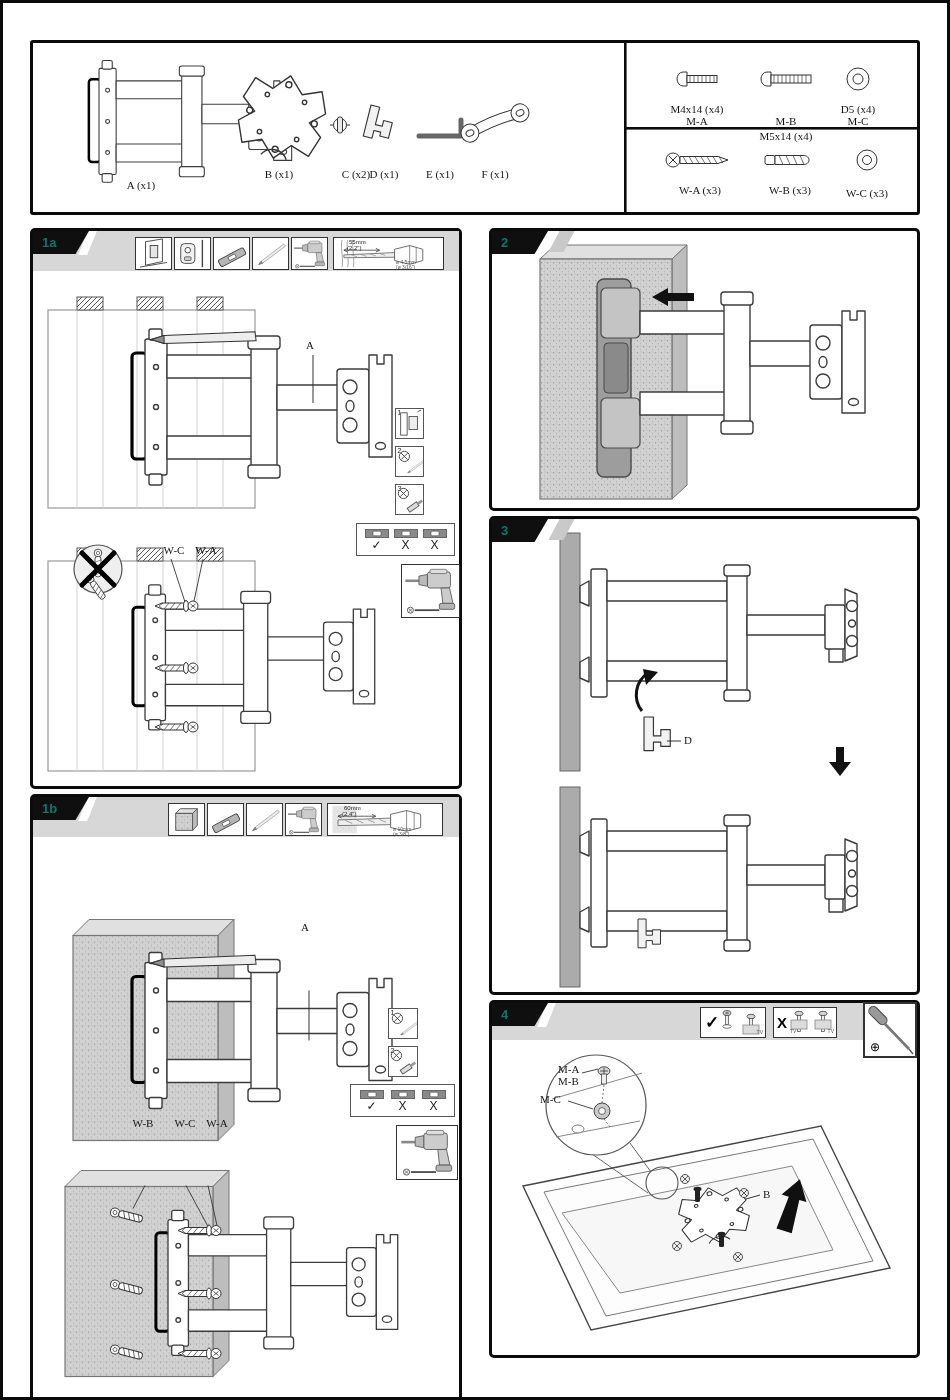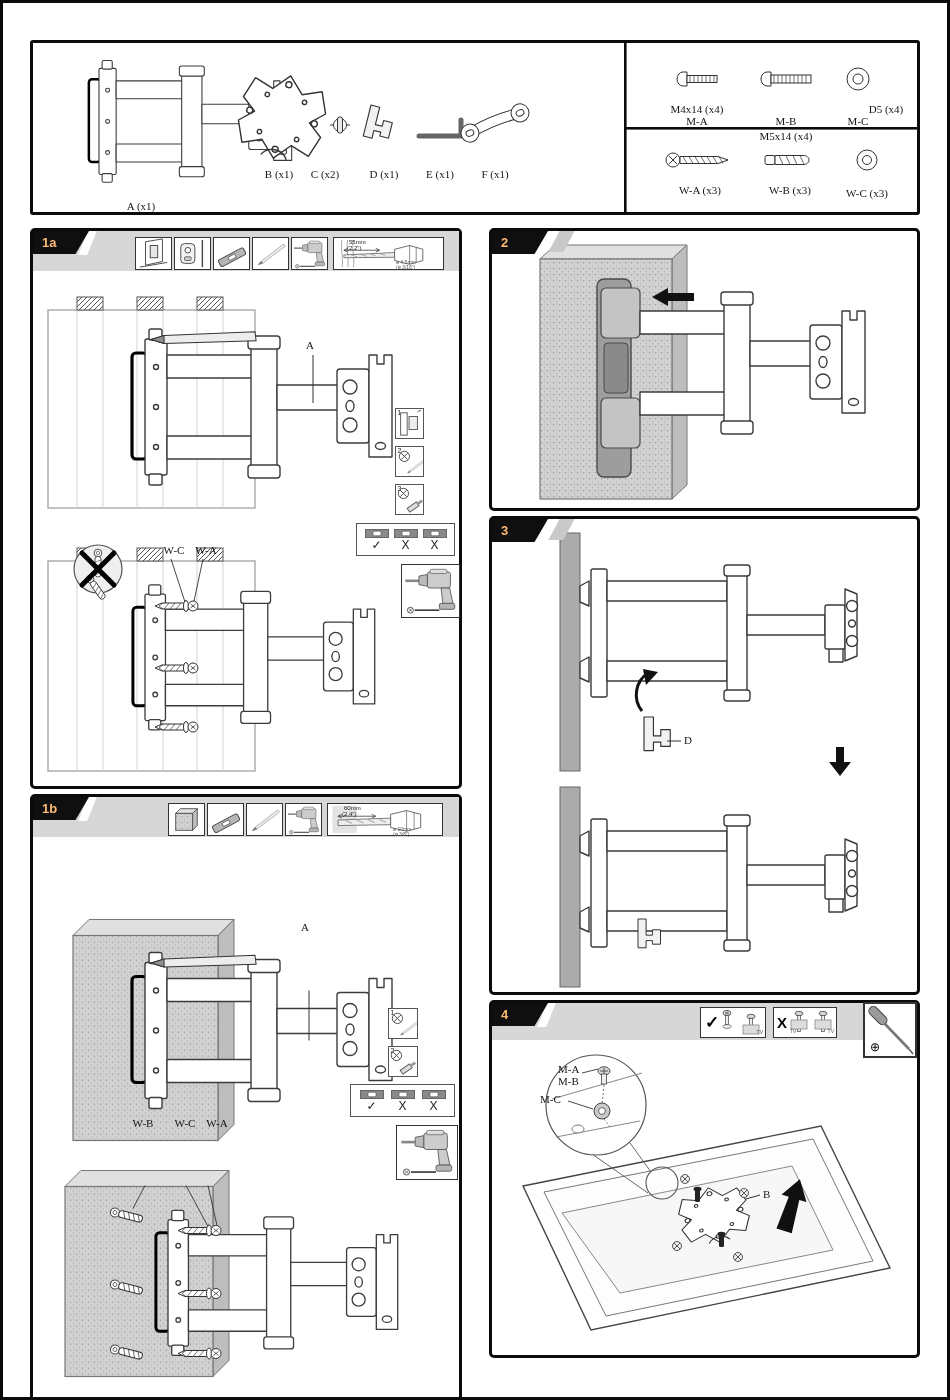--- a/index.html
+++ b/index.html
@@ -5,21 +5,21 @@
   html,body{margin:0;padding:0;background:#fff;}
   body{width:950px;height:1400px;position:relative;overflow:hidden;font-family:"Liberation Sans",sans-serif;}
   .frame{position:absolute;inset:0;border:3px solid #0a0a0a;pointer-events:none;z-index:50;}
   .box{position:absolute;border:3px solid #0b0b0b;border-radius:5px;background:#fff;box-sizing:border-box;}
   .fill{position:absolute;inset:0;width:100%;height:100%;}
   .lb{position:absolute;font-size:11px;line-height:1.15;color:#151515;transform:translateX(-50%);white-space:nowrap;z-index:6;font-family:Liberation Serif, serif;}
   .lb.la{transform:none;}
   .t6{position:absolute;font-size:6px;line-height:1.05;color:#222;white-space:nowrap;z-index:6;}
   .t5{position:absolute;font-size:5px;line-height:1;color:#555;white-space:nowrap;z-index:6;}
   .strip{position:absolute;left:0;top:0;width:100%;height:40px;background:#d7d7d7;z-index:1;}
-  .tab{position:absolute;left:0;top:0;width:56px;height:23px;background:#0f0f0f;color:#fdba74;
+  .tab{position:absolute;left:0;top:0;width:56px;height:23px;background:#0f0f0f;color:#0f766e;
        clip-path:polygon(0 0,100% 0,76% 100%,0 100%);font-weight:bold;font-size:13px;line-height:23px;
        padding-left:9px;box-sizing:border-box;z-index:4;}
   .gap{position:absolute;left:50px;top:0;width:9px;height:24px;background:#fff;transform:skewX(-22deg);z-index:3;}
   .slash{position:absolute;left:62px;top:0;width:15px;height:21px;background:#c9c9c9;transform:skewX(-28deg);z-index:2;}
   .ib{position:absolute;background:#fff;border:1.6px solid #333;box-sizing:border-box;z-index:3;}
   .sb{position:absolute;background:#fff;border:1.3px solid #555;box-sizing:border-box;z-index:5;}
   .sb .n{position:absolute;left:1.5px;top:0;font-size:7px;color:#222;}
   .ck{position:absolute;background:#fff;border:1.5px solid #555;display:flex;align-items:center;
       justify-content:space-around;padding:2px 5px;box-sizing:border-box;z-index:5;}
   .ckc{display:flex;flex-direction:column;align-items:center;font-size:12px;color:#222;line-height:1;}
@@ -192,31 +192,31 @@
       <path d="M14 -4.5 l4 9 M21 -4.5 l4 9 M28 -4.5 l4 9 M35 -4.5 l4 9" stroke-width="0.7"></path>
     </g>
     <g stroke="#333" fill="#fff">
       <circle cx="834" cy="117" r="10"></circle>
         <circle cx="834" cy="117" r="4.5"></circle>
     </g>
 
     <rect x="591" y="0" width="2.6" height="169" fill="#0b0b0b"></rect>
     <rect x="591" y="84" width="293" height="2.6" fill="#0b0b0b"></rect>
   </svg>
-  <div class="lb" style="left:108px;top:157px;">A (x1)</div>
+  <div class="lb" style="left:108px;top:136px;">A (x1)</div>
   <div class="lb" style="left:246px;top:125px;">B (x1)</div>
-  <div class="lb" style="left:292px;top:125px;">C (x2)</div>
+  <div class="lb" style="left:323px;top:125px;">C (x2)</div>
   <div class="lb" style="left:351px;top:125px;">D (x1)</div>
   <div class="lb" style="left:407px;top:125px;">E (x1)</div>
   <div class="lb" style="left:462px;top:125px;">F (x1)</div>
   <div class="lb" style="left:664px;top:60px;">M4x14 (x4)</div>
   <div class="lb" style="left:664px;top:72px;">M-A</div>
   <div class="lb" style="left:753px;top:60px;margin-top:27px;">M5x14 (x4)</div>
   <div class="lb" style="left:753px;top:72px;">M-B</div>
-  <div class="lb" style="left:853px;top:60px;">D5 (x4)</div>
+  <div class="lb" style="left:825px;top:60px;">D5 (x4)</div>
   <div class="lb" style="left:825px;top:72px;">M-C</div>
   <div class="lb" style="left:667px;top:141px;">W-A (x3)</div>
   <div class="lb" style="left:757px;top:141px;text-align:center;">W-B (x3)</div>
   <div class="lb" style="left:834px;top:144px;">W-C (x3)</div>
 </section>
 
 <section class="box" style="left:30px;top:228px;width:432px;height:561px;">
   <div class="strip"></div>
   <div class="gap"></div>
   <div class="tab"><span>1a</span></div>

